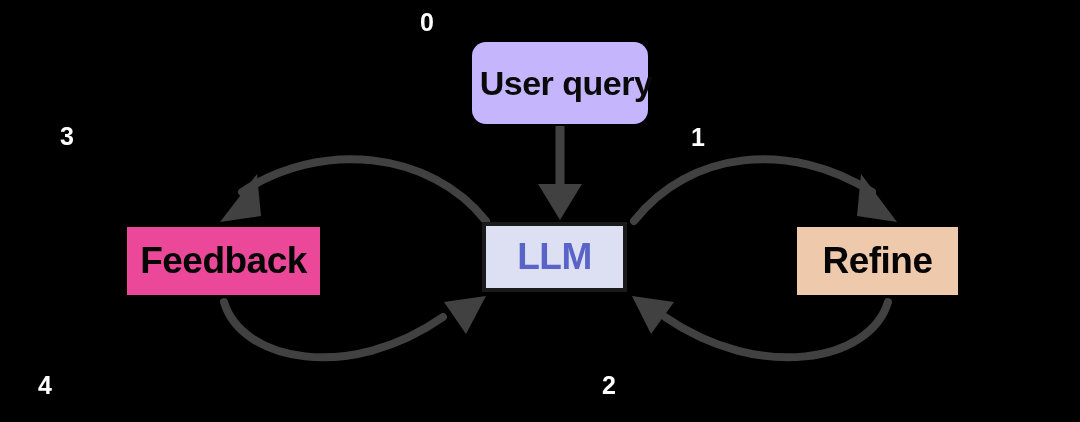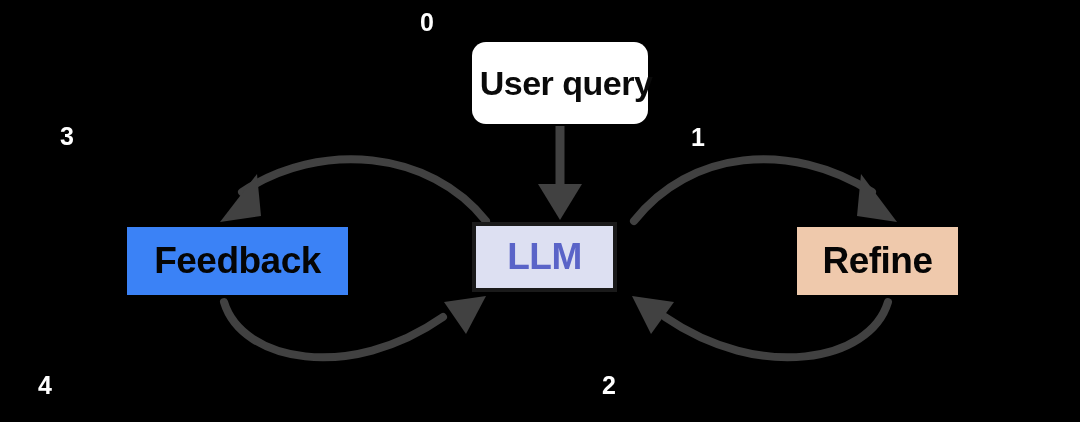--- a/index.html
+++ b/index.html
@@ -35,44 +35,44 @@
     font-weight: bold;
     letter-spacing: -0.5px;
     white-space: nowrap;
   }
   
   #node-user-query {
     left: 472px;
     top: 42px;
     width: 176px;
     height: 82px;
-    background: #ffffff;
+    background: #c4b5fd;
     border-radius: 14px;
     color: #0A0A0A;
     font-size: 34px;
     padding-left: 12px;
   }
   
   #node-llm {
-    left: 472px;
+    left: 482px;
     top: 222px;
     width: 145px;
     height: 70px;
     background: #DDE0F2;
     border: 4px solid #1A1A1A;
     color: #5A64C8;
     font-size: 37px;
   }
   
   #node-feedback {
     left: 127px;
     top: 227px;
-    width: 221px;
+    width: 193px;
     height: 68px;
-    background: #3b82f6;
+    background: #ec4899;
     color: #050505;
     font-size: 37px;
   }
   
   #node-refine {
     left: 797px;
     top: 227px;
     width: 161px;
     height: 68px;
     background: #EFC9AC;

